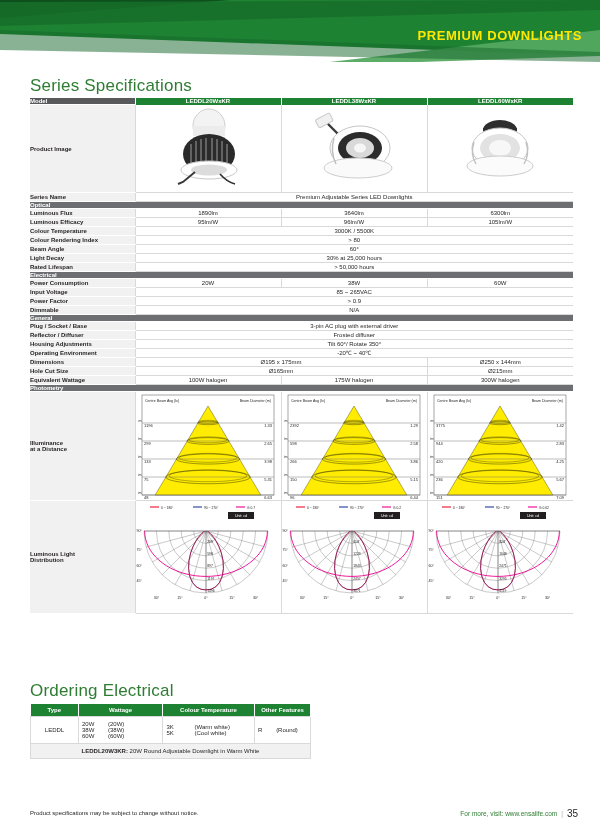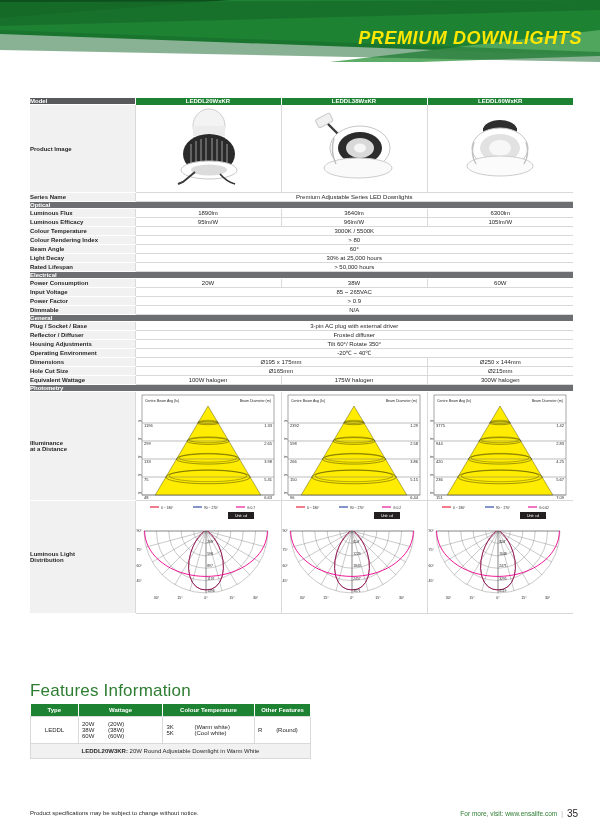--- a/index.html
+++ b/index.html
@@ -9,21 +9,21 @@
     font-family: "Liberation Sans", sans-serif;
     overflow: hidden;
   }
   .page { position: relative; width: 600px; height: 832px; background:#fff; }
 
   
   .header { position: relative; width: 600px; height: 62px; overflow: hidden; background: #ffffff; }
   .header .band { position:absolute; inset:0; }
   .header .title {
     position: absolute; right: 18px; top: 28px;
-    color: #ffe800; font-size: 18px; font-weight: bold; letter-spacing: 0.6px; font-style: italic;
+    color: #ffe800; font-size: 13px; font-weight: bold; letter-spacing: 0.6px;
   }
 
   
   .section-title {
     color: #2e7d32; font-size: 17px; font-weight: normal;
     letter-spacing: 0.2px;
   }
 
   
   .spec-wrap { position:absolute; left:30px; top:78px; width:543px; }
@@ -97,20 +97,23 @@
     <svg class="band" width="600" height="62" viewBox="0 0 600 62">
       <polygon points="0,0 600,0 600,56 0,34" fill="#1e8233"></polygon>
       <polygon points="0,0 230,0 0,18" fill="#0d4f1d"></polygon>
       <polygon points="0,2 600,0 600,10 0,26" fill="#176e2a" opacity="0.85"></polygon>
       <polygon points="330,62 600,30 600,56 420,62" fill="#54a860" opacity="0.95"></polygon>
       <polygon points="0,30 600,52 600,62 0,50" fill="#14652a" opacity="0.5"></polygon>
     </svg>
     <div class="title">PREMIUM DOWNLIGHTS</div>
   </div>
 
+  <div style="position:absolute;left:30px;top:76px;">
+    <div class="section-title">Series Specifications</div>
+  </div>
 
   <div class="spec-wrap" style="top:98px;">
     <table class="spec">
       <colgroup>
         <col style="width:105px">
           <col style="width:146px">
           <col style="width:146px">
           <col style="width:146px">
       </colgroup>
       <tbody>
@@ -541,21 +544,21 @@
                 <rect x="92" y="11" width="26" height="7" fill="#231f20"></rect>
                 <text x="105" y="16.2" font-size="3.6" fill="#ffffff" text-anchor="middle" font-family="Liberation Sans, sans-serif">Unit: cd</text>
               </svg>
             </td>
           </tr>
         </tbody>
     </table>
   </div>
 
   <div style="position:absolute;left:30px;top:681px;">
-    <div class="section-title">Features Information</div>
+    <div class="section-title">Ordering Electrical</div>
   </div>
 
   <div class="order-wrap">
     <table class="order">
       <colgroup>
           <col style="width:48px">
           <col style="width:84px">
           <col style="width:92px">
           <col style="width:56px">
         </colgroup>

